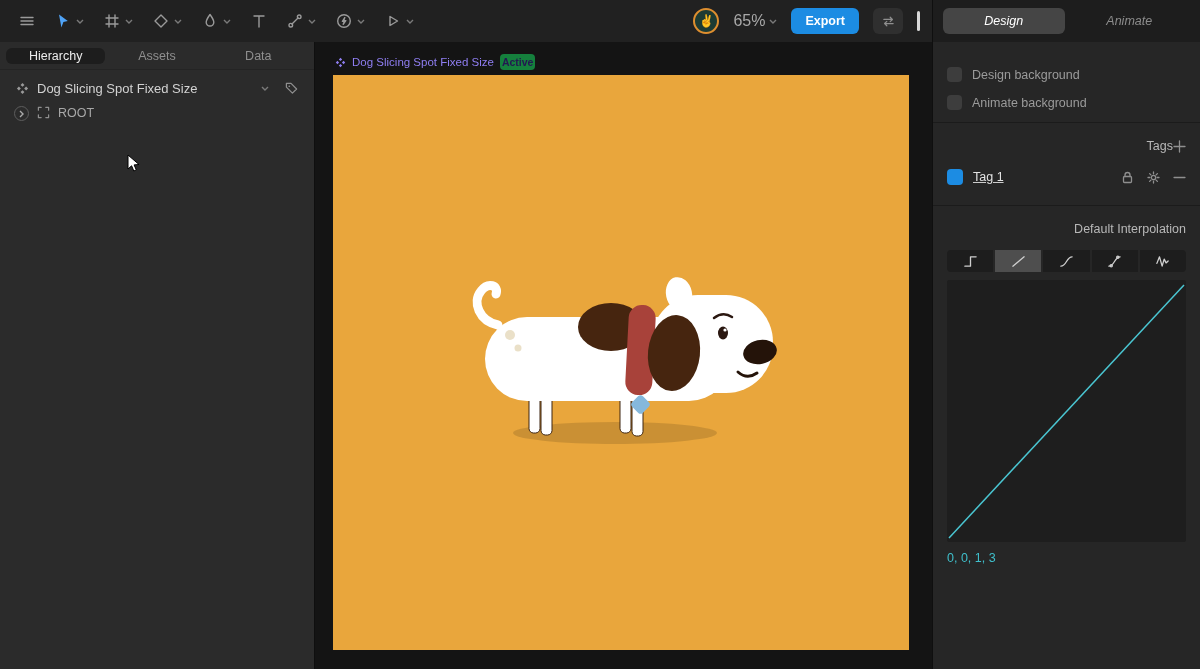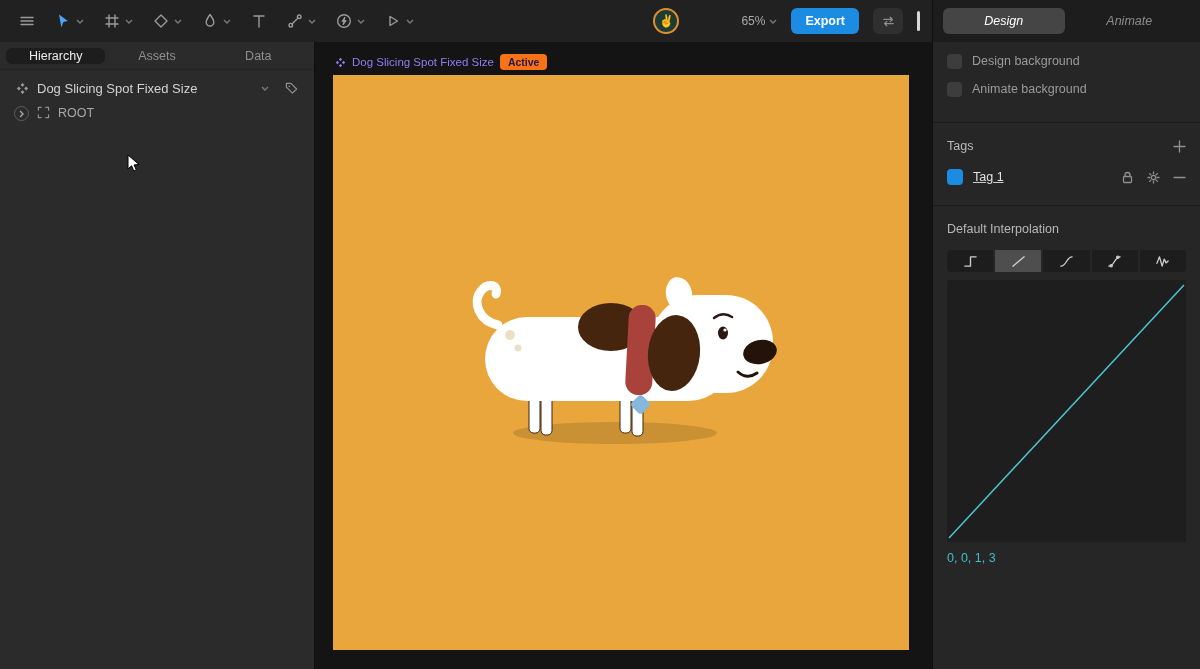--- a/index.html
+++ b/index.html
@@ -13,21 +13,21 @@
   .tools { display:flex; align-items:center; gap:6px; padding-left:12px; }
   .tbtn { background:transparent; border:none; display:flex; align-items:center; gap:5px;
           padding:5px 7px; border-radius:5px; cursor:pointer; }
   .ic { width:16px; height:16px; stroke:#9a9a9a; fill:none; stroke-width:1.4;
         stroke-linecap:round; stroke-linejoin:round; }
   .chev { width:8px; height:5px; stroke:#7a7a7a; fill:none; stroke-width:1.4; }
   .topbar-mid { margin-left:auto; display:flex; align-items:center; gap:14px; padding-right:12px; }
   .avatar { width:26px; height:26px; border-radius:50%; border:2px solid #DD8E2F;
             background:#1d3b33; color:#E5C98F; font-size:12px; display:flex;
             align-items:center; justify-content:center; }
-  .zoom { display:flex; align-items:center; gap:4px; color:#a8a8a8; font-size:12px; cursor:pointer;margin-left:48px; }
+  .zoom { display:flex; align-items:center; gap:4px; color:#a8a8a8; font-size:16px; cursor:pointer; }
   .export-btn { background:#1C8CE3; color:#fff; font-size:12.5px; font-weight:bold;
                 border:none; border-radius:6px; padding:6px 14px; cursor:pointer; }
   .icon-btn { width:30px; height:26px; background:#2f2f2f; border:none; border-radius:6px;
               display:flex; align-items:center; justify-content:center; cursor:pointer; }
   .resize-handle { width:3px; height:20px; background:#d8d8d8; border-radius:2px; cursor:col-resize; }
   .mode-tabs { width:268px; height:100%; background:#1d1d1d; display:flex; align-items:center;
                padding:0 10px; flex:none; border-left:1px solid #0f0f0f; gap:4px;font-style:italic; }
   .mode-tab { flex:1; text-align:center; padding:6px 0; border-radius:6px;
               font-size:12.5px; color:#8c8c8c; cursor:pointer; }
   .mode-tab.active { background:#454545; color:#fff; }
@@ -49,34 +49,34 @@
   .tree-row { display:flex; gap:8px; height:30px; padding:0 14px;
               font-size:12.5px; color:#a8a8a8; cursor:pointer; }
   .expand-circle { width:15px; height:15px; border:1px solid #5d5d5d; border-radius:50%;
                    display:flex; align-items:center; justify-content:center; }
   .mouse-cursor { position:absolute; left:126px; top:112px; pointer-events:none; }
 
   
   .canvas { flex:1; background:#141414; position:relative; min-width:0; }
   .artboard-label { position:absolute; left:20px; top:12px; display:flex; align-items:center;
                     gap:6px; font-size:11.5px; color:#8F7EF2; }
-  .badge { background:#f97316; color:#241751; font-size:10.5px; font-weight:bold;
-           padding:2px 8px; border-radius:4px; }
+  .badge { background:#15803d; color:#241751; font-size:10.5px; font-weight:bold;
+           padding:2px 2px; border-radius:4px; }
   .artboard { position:absolute; left:18px; top:33px; width:576px; height:575px;
               background:#E9A63C; }
   .artboard svg { width:100%; height:100%; display:block; }
 
   
   .right-panel { width:268px; flex:none; background:#262626; border-left:1px solid #0f0f0f;
                  display:flex; flex-direction:column; }
   .rp-section { padding:12px 14px; border-bottom:1px solid #1b1b1b; }
-  .opt-row { display:flex; align-items:flex-start; gap:10px; height:28px; }
+  .opt-row { display:flex; align-items:flex-end; gap:10px; height:28px; }
   .cb { width:15px; height:15px; border-radius:4px; background:#3d3d3d; flex:none; cursor:pointer; }
   .opt-label { font-size:12.5px; color:#9b9b9b; }
-  .sec-head { display:flex; align-items:center; justify-content:space-between; height:22px; }
+  .sec-head { display:flex; align-items:center; justify-content:flex-end; height:22px; }
   .sec-title { font-size:12.5px; color:#b8b8b8; }
   .tag-row { display:flex; align-items:center; gap:10px; height:32px; margin-top:4px;text-decoration:underline; }
   .swatch { width:16px; height:16px; border-radius:4px; background:#1C8CE3; flex:none; cursor:pointer; }
   .tag-name { font-size:12.5px; color:#e2e2e2; }
   .tag-icons { margin-left:auto; display:flex; align-items:center; gap:13px; }
   .sic { width:13px; height:13px; stroke:#8f8f8f; fill:none; stroke-width:1.3;
          stroke-linecap:round; stroke-linejoin:round; cursor:pointer; }
   .interp-buttons { display:flex; gap:2px; margin-top:10px; }
   .interp-btn { flex:1; height:22px; background:#1d1d1d; border:none; display:flex;
                 align-items:center; justify-content:center; cursor:pointer; }

